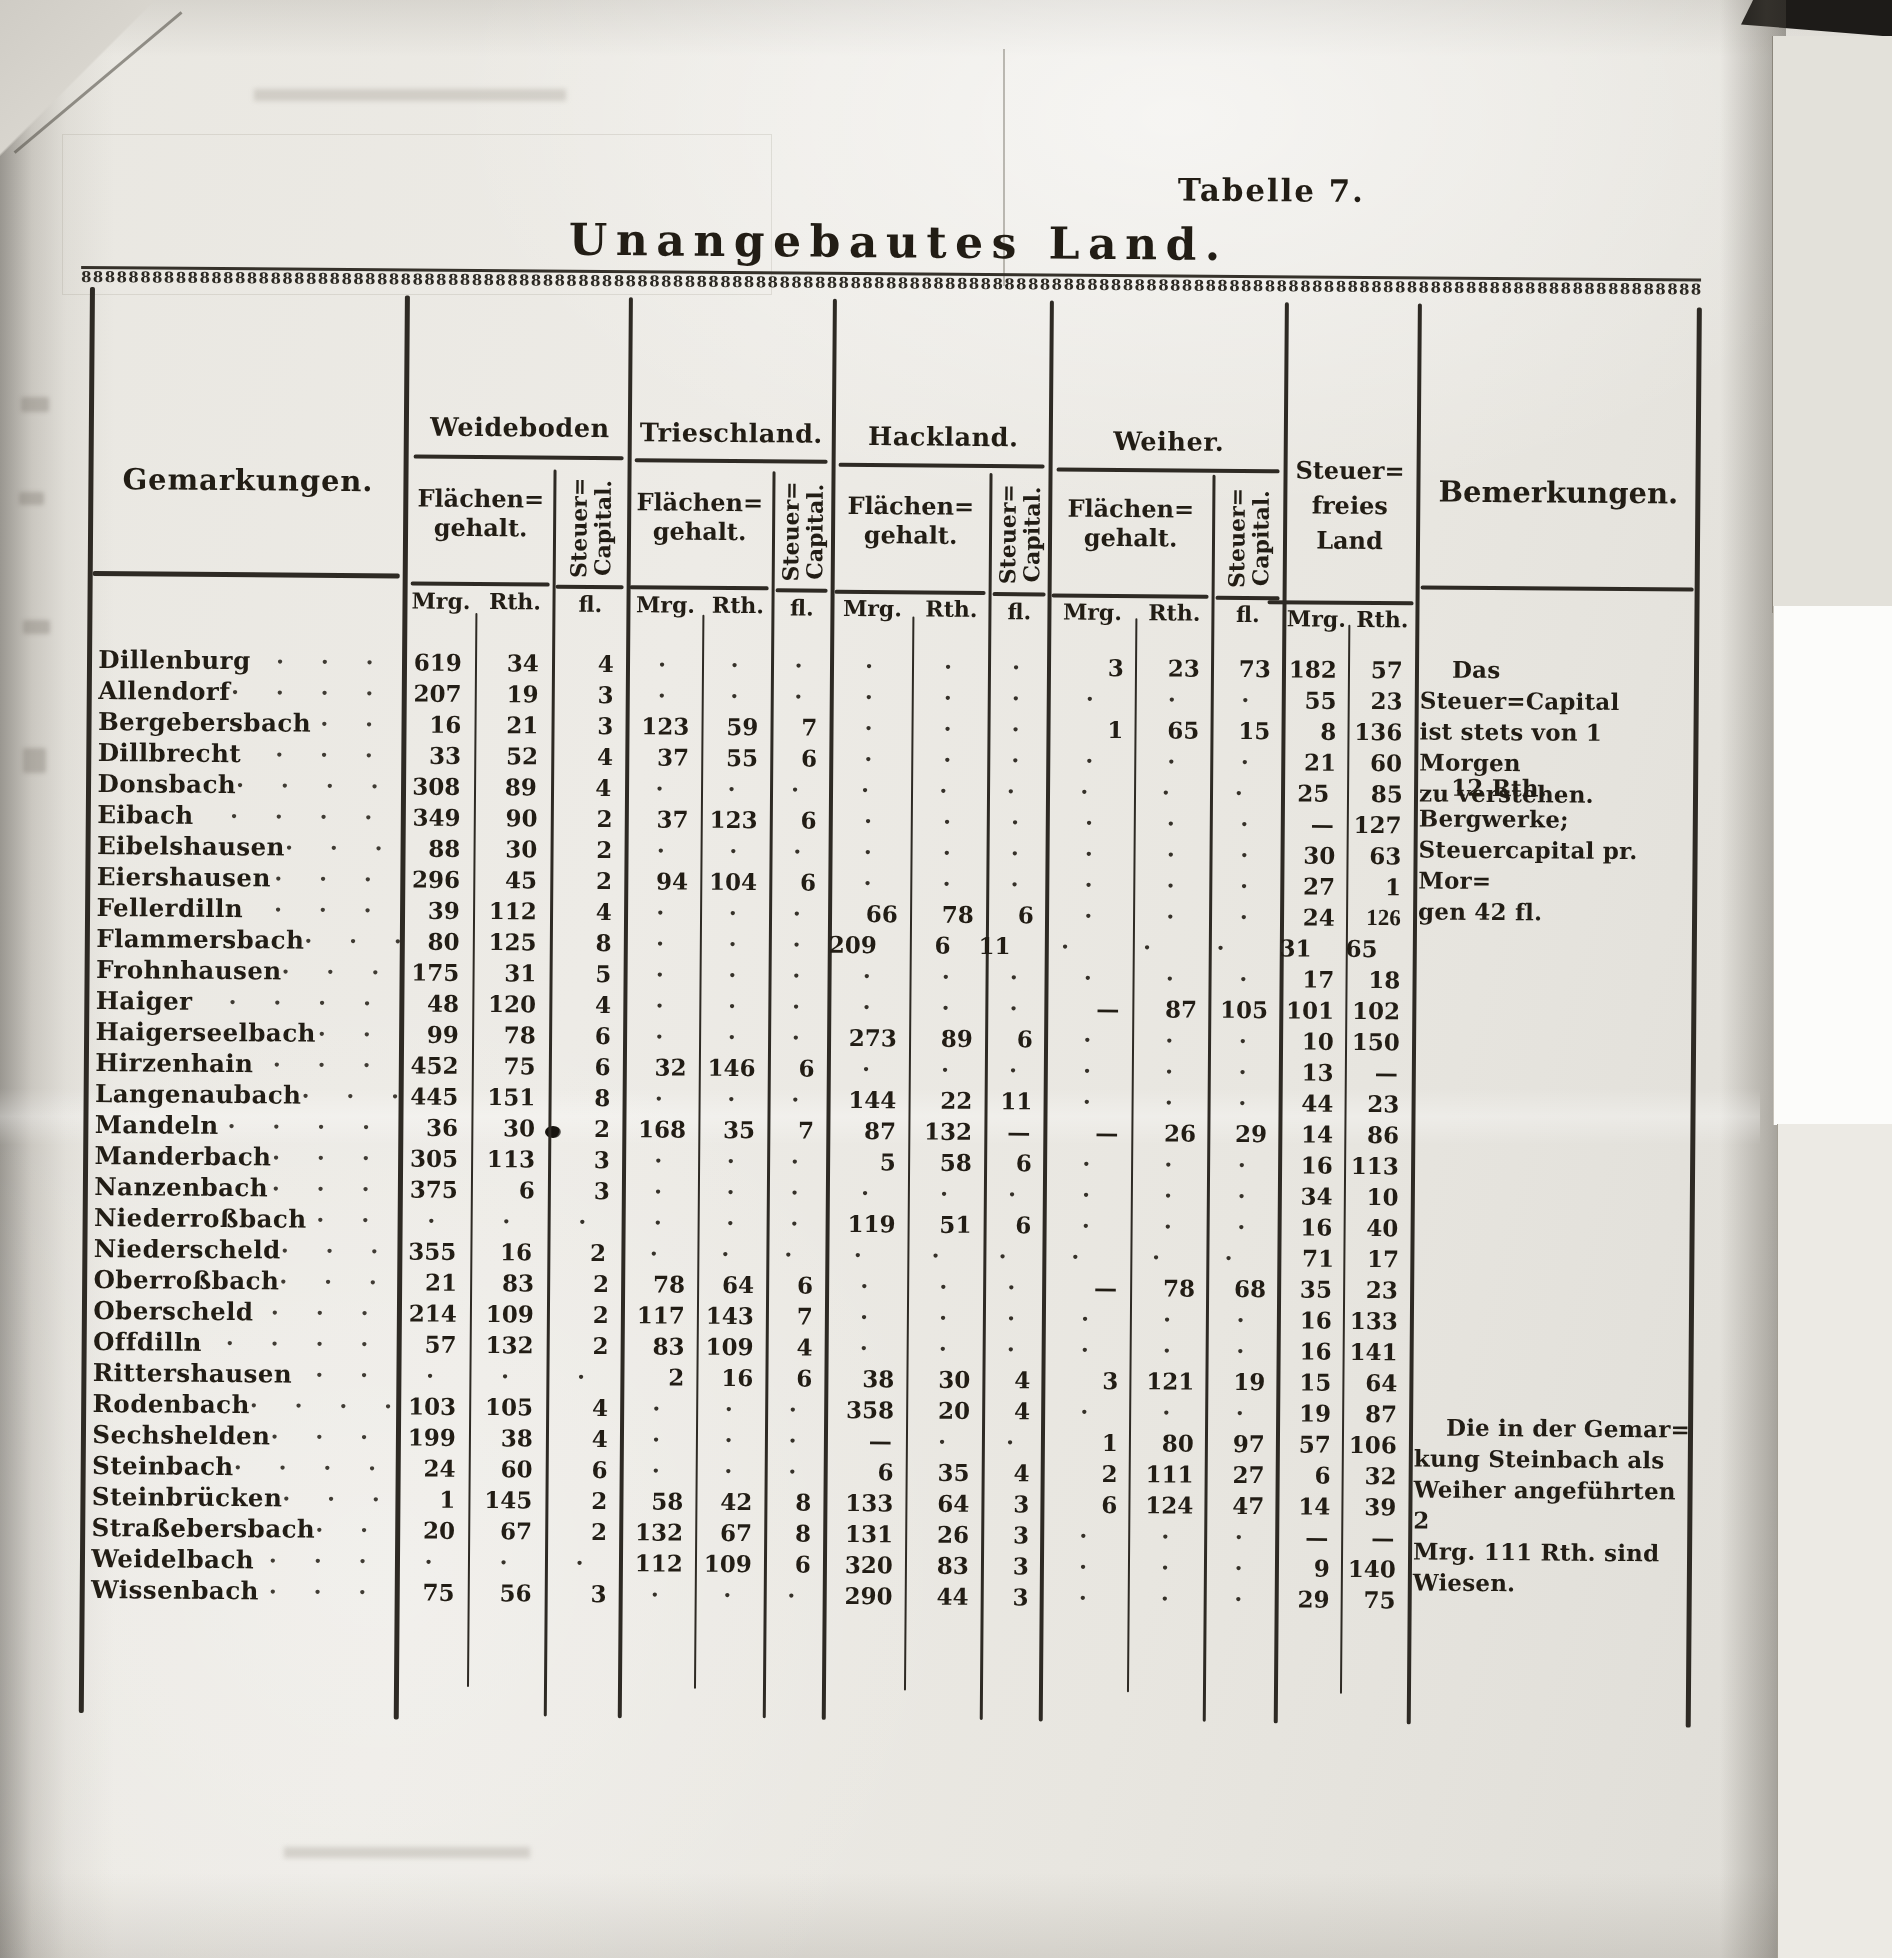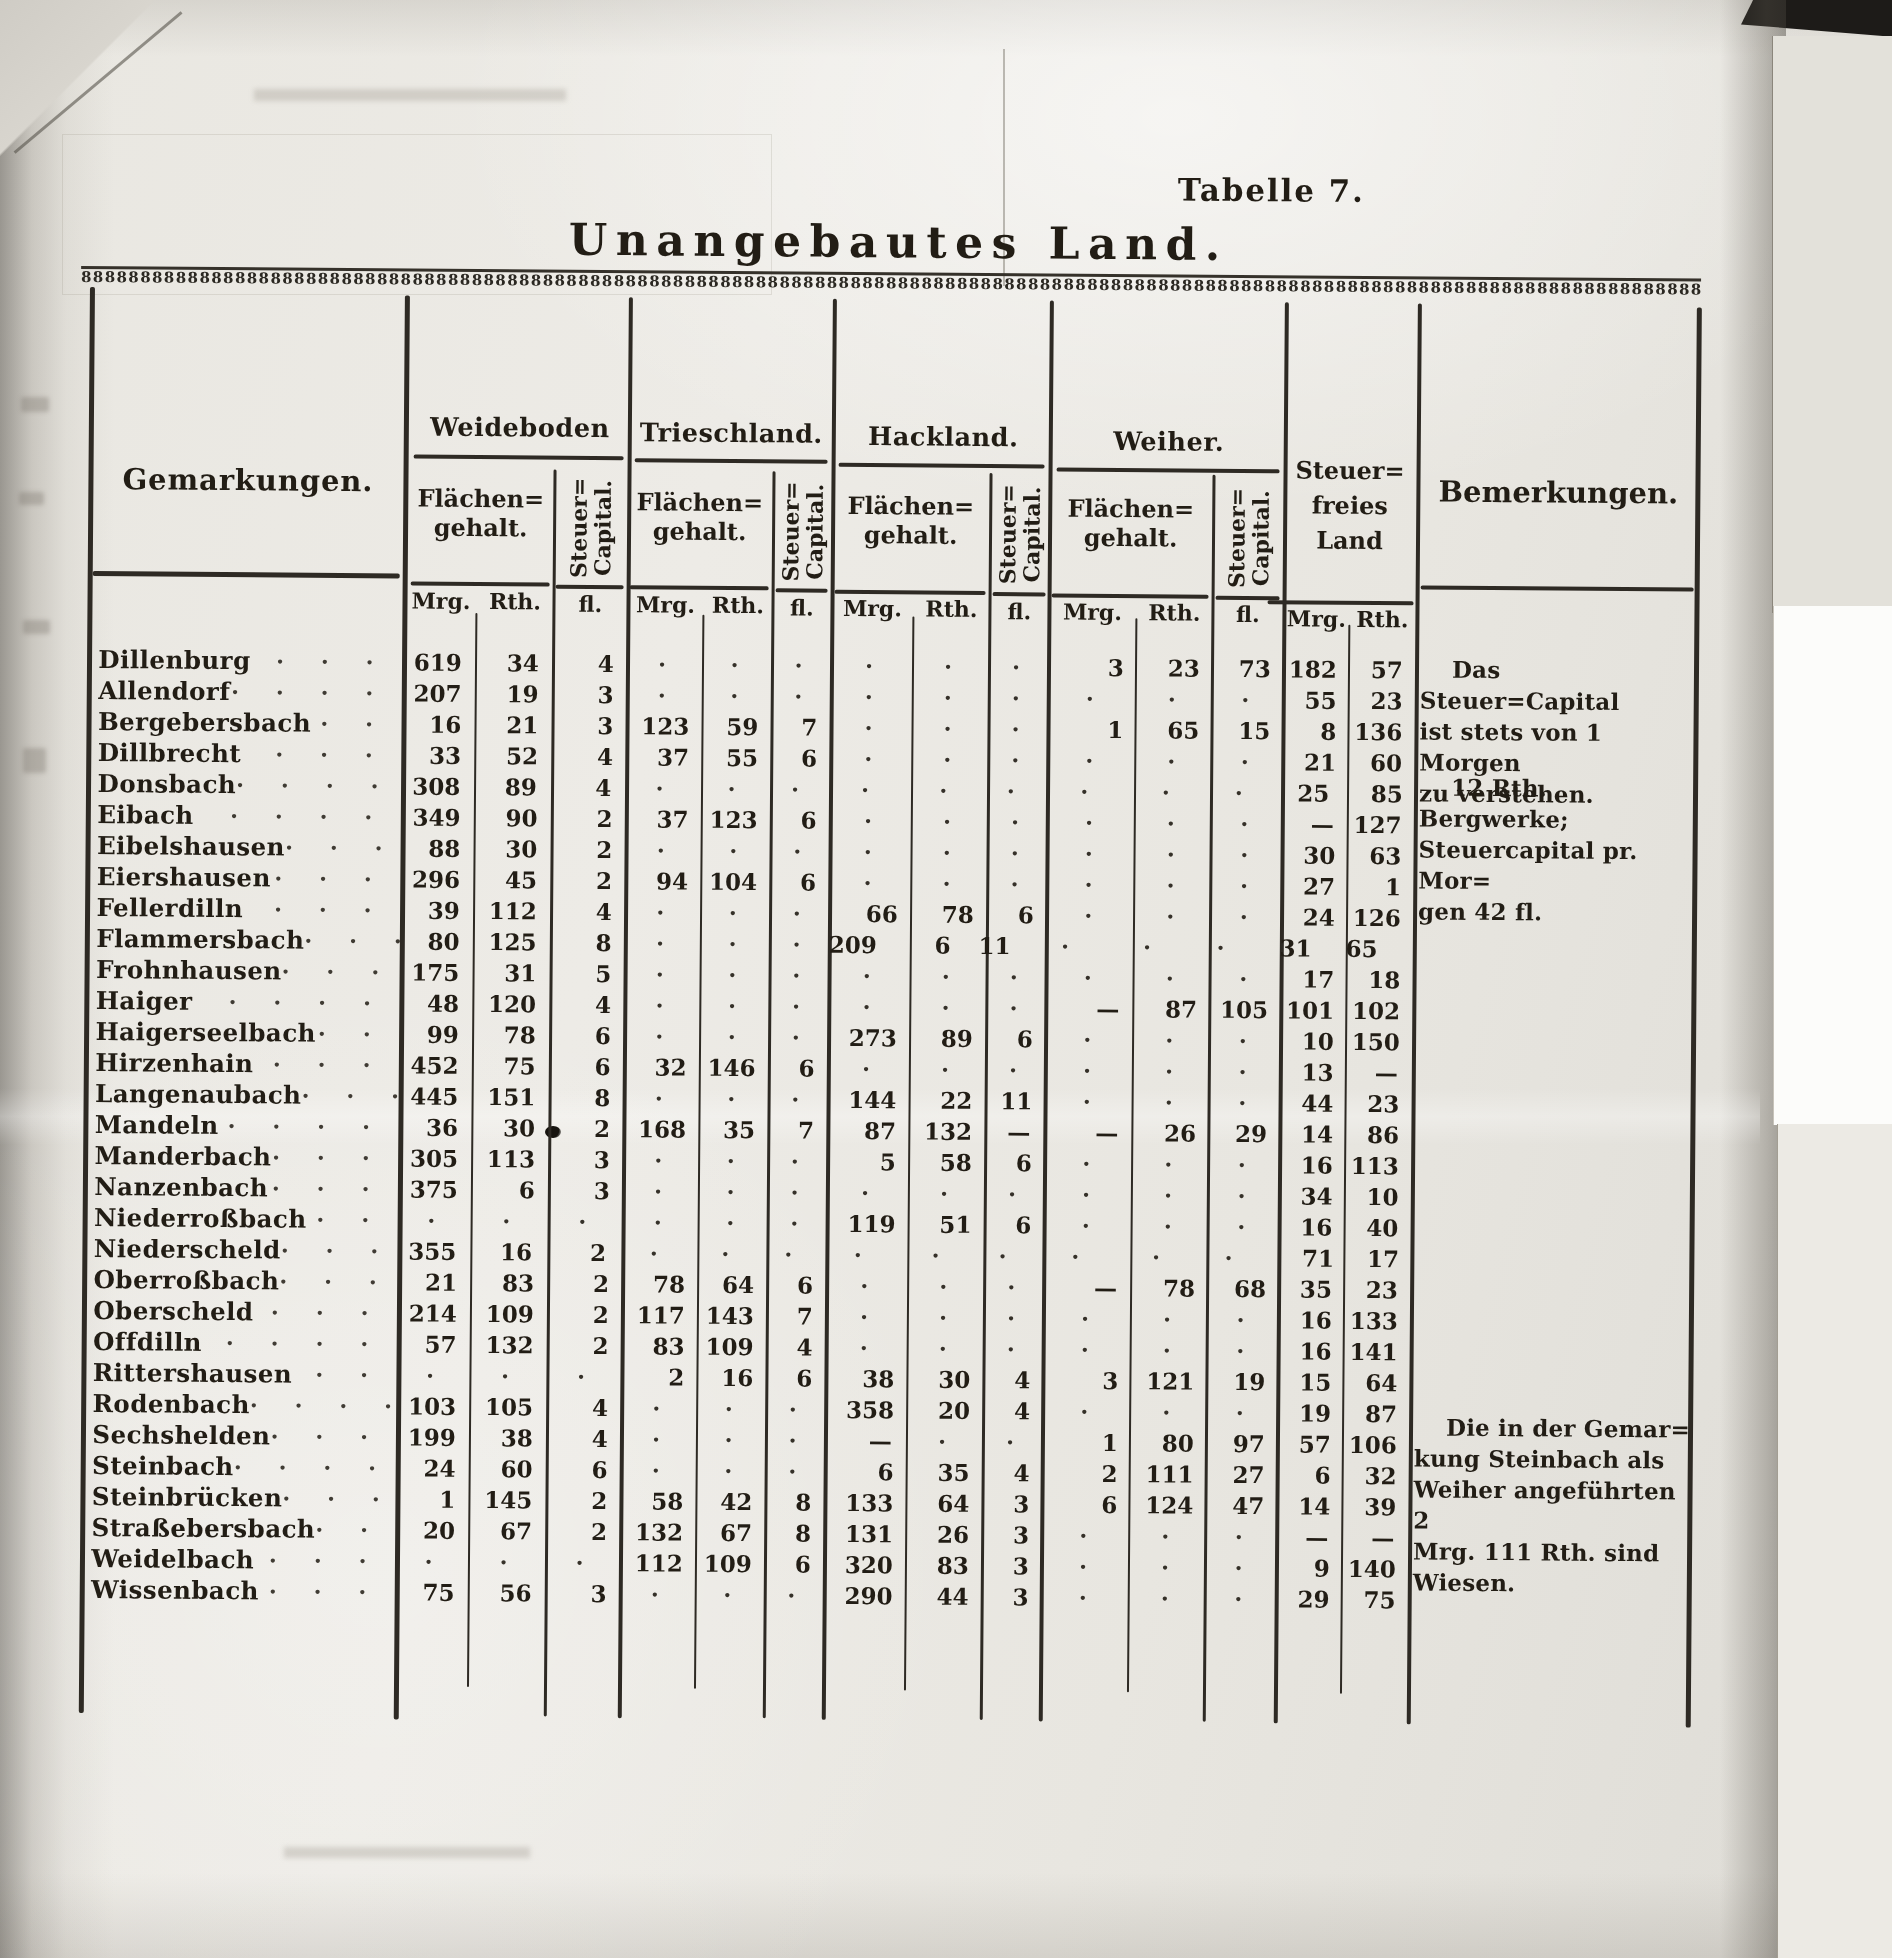--- a/index.html
+++ b/index.html
@@ -344,21 +344,21 @@
         <div class="cell dot" style="width: 76px;">·</div>
         <div class="cell dot" style="width: 69px;">·</div>
         <div class="cell dot" style="width: 59px;">·</div>
         <div class="cell" style="width: 82px;">66</div>
         <div class="cell" style="width: 76px;">78</div>
         <div class="cell" style="width: 60px;">6</div>
         <div class="cell dot" style="width: 88px;">·</div>
         <div class="cell dot" style="width: 76px;">·</div>
         <div class="cell dot" style="width: 71px;">·</div>
         <div class="cell" style="width: 66px;">24</div>
-        <div class="cell" style="width: 66px;">126</div>
+        <div class="cell" style="width: 66px; font-family: Liberation Serif, serif;">126</div>
       </div>
       <div class="row">
         <div class="cell name" style="width: 315px;">Flammersbach<span class="leader">· · ·</span></div>
         <div class="cell" style="width: 73px;">80</div>
         <div class="cell" style="width: 77px;">125</div>
         <div class="cell" style="width: 75px;">8</div>
         <div class="cell dot" style="width: 76px;">·</div>
         <div class="cell dot" style="width: 69px;">·</div>
         <div class="cell dot" style="width: 59px;">·</div>
         <div class="cell" style="width: 59px;">209</div>

